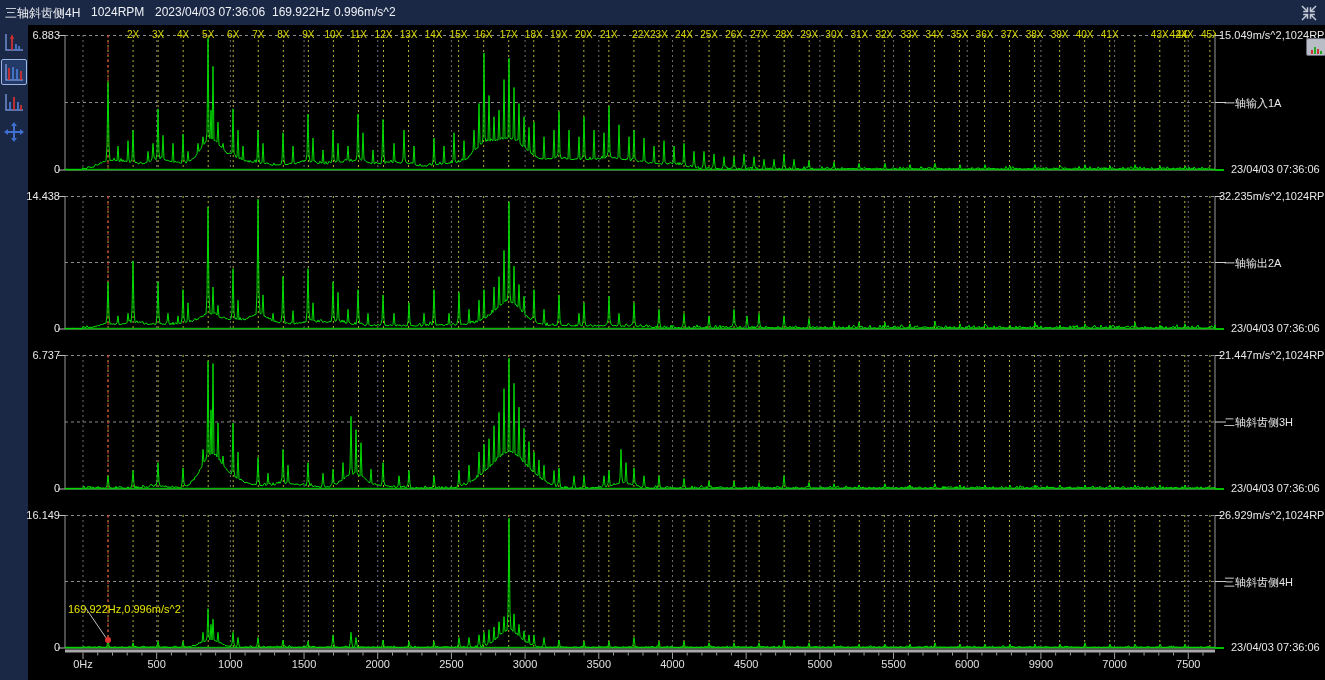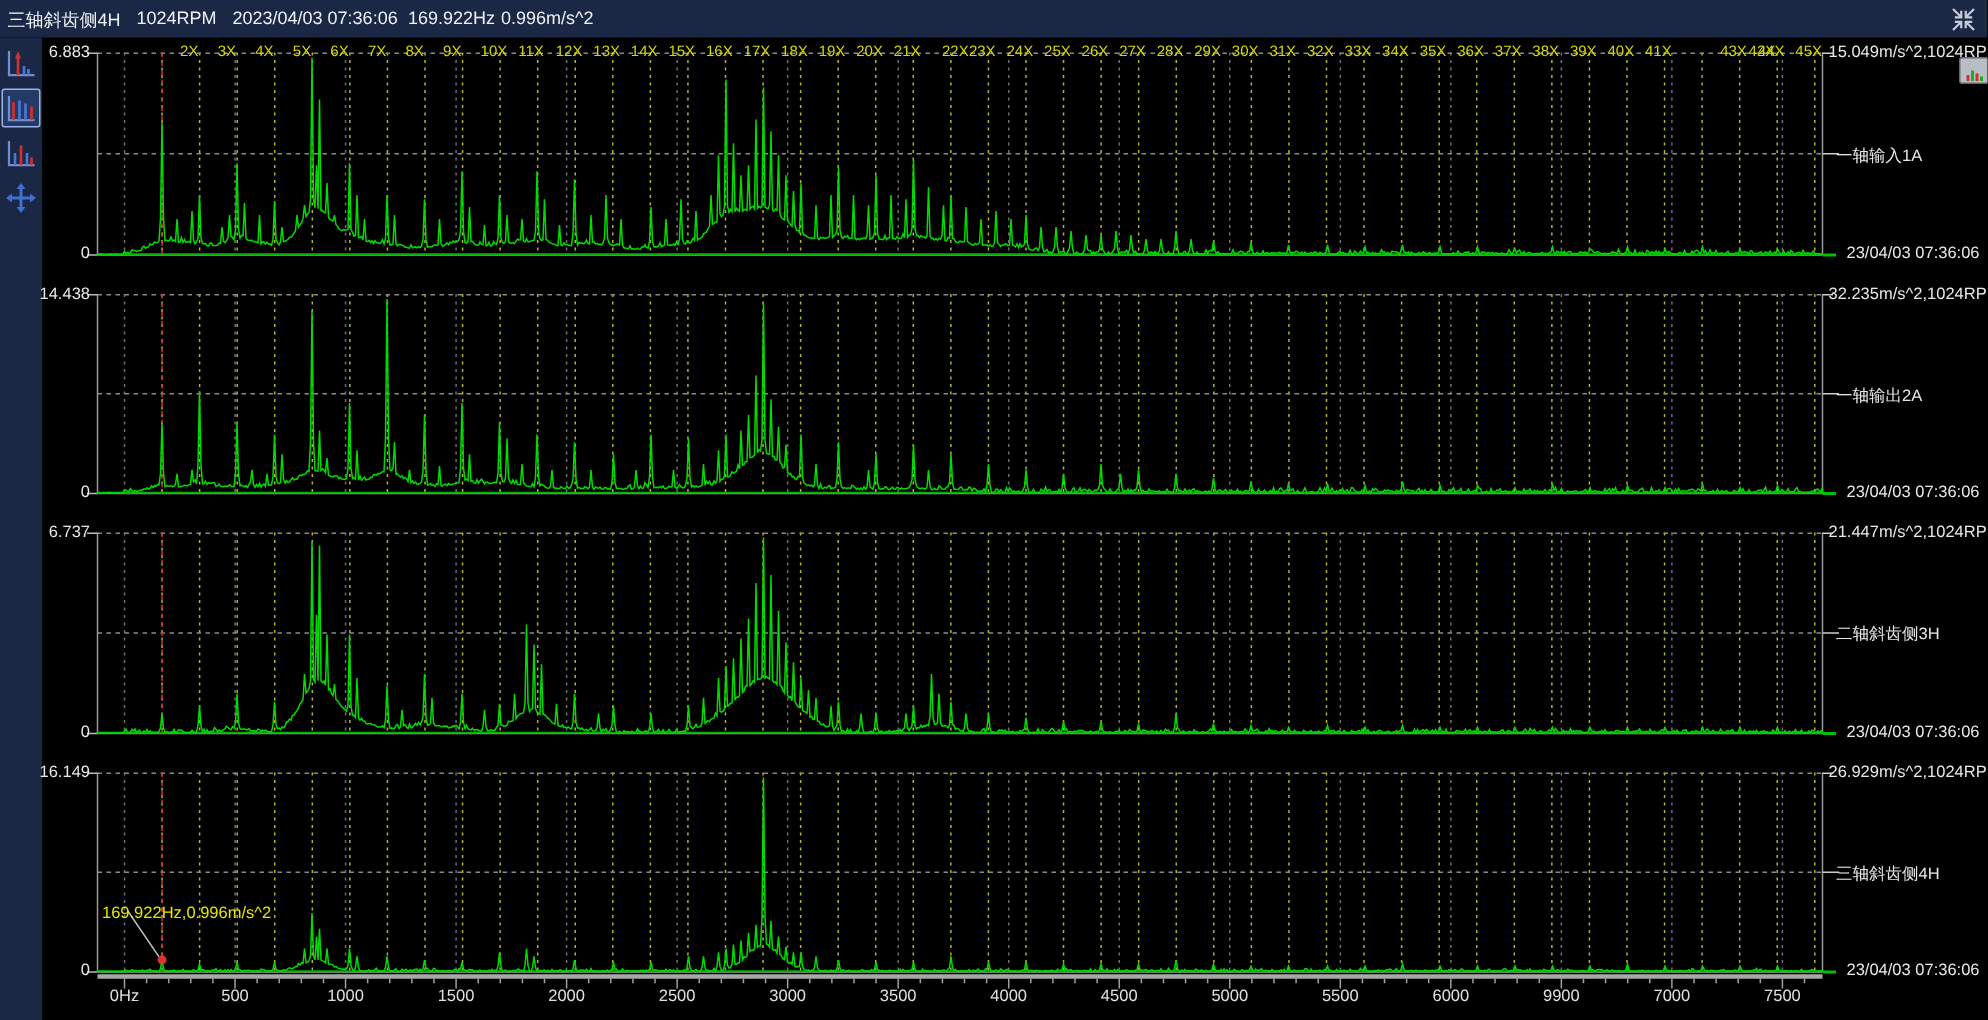--- a/index.html
+++ b/index.html
@@ -11,21 +11,21 @@
   #t-rpm{left:91px;}
   #t-dt{left:155px;}
   #t-freq{left:272px;}
   #t-amp{left:334px;}
   #collapse-btn{position:absolute;right:7px;top:4px;width:18px;height:18px;cursor:pointer;}
   #sidebar{position:absolute;left:0;top:25px;width:28px;height:655px;background:#1a2745;z-index:20;}
   .tool{width:24px;height:24px;margin:4px auto 2px auto;display:flex;align-items:center;justify-content:center;border:1px solid transparent;border-radius:2px;}
   .tool.sel{border:1px solid #9db4e4;background:#243a66;}
   #plot-region{position:absolute;left:0;top:25px;width:1325px;height:655px;background:#000;}
   #harm-row{position:absolute;left:0;top:29px;width:1216px;height:13px;overflow:hidden;z-index:5;}
-  .harm-lbl{position:absolute;top:0;width:26px;text-align:left;font-size:10px;color:#d8d800;white-space:nowrap;}
+  .harm-lbl{position:absolute;top:0;width:26px;text-align:center;font-size:10px;color:#d8d800;white-space:nowrap;}
   .ylab{position:absolute;width:44px;text-align:right;font-size:11px;color:#e8e8e8;z-index:21;white-space:nowrap;}
   .rlab{position:absolute;font-size:11px;color:#e8e8e8;white-space:nowrap;z-index:6;}
   .xlab{position:absolute;width:60px;text-align:center;font-size:11px;color:#e0e0e0;top:658px;}
   svg.plot{position:absolute;left:55px;overflow:visible;}
   #annot{position:absolute;left:68px;top:603px;font-size:11px;color:#e6e600;z-index:8;white-space:nowrap;}
   #mini-icon{position:absolute;left:1306px;top:38px;width:16px;height:14px;background:#b9bdc5;border:1px solid #667;border-radius:2px;z-index:9;display:flex;align-items:flex-end;justify-content:center;gap:1px;padding:1px;}
   #mini-icon i{display:block;width:2px;background:#c33;}
   #mini-icon i.g{background:#2a2;}
 </style>
 </head>

